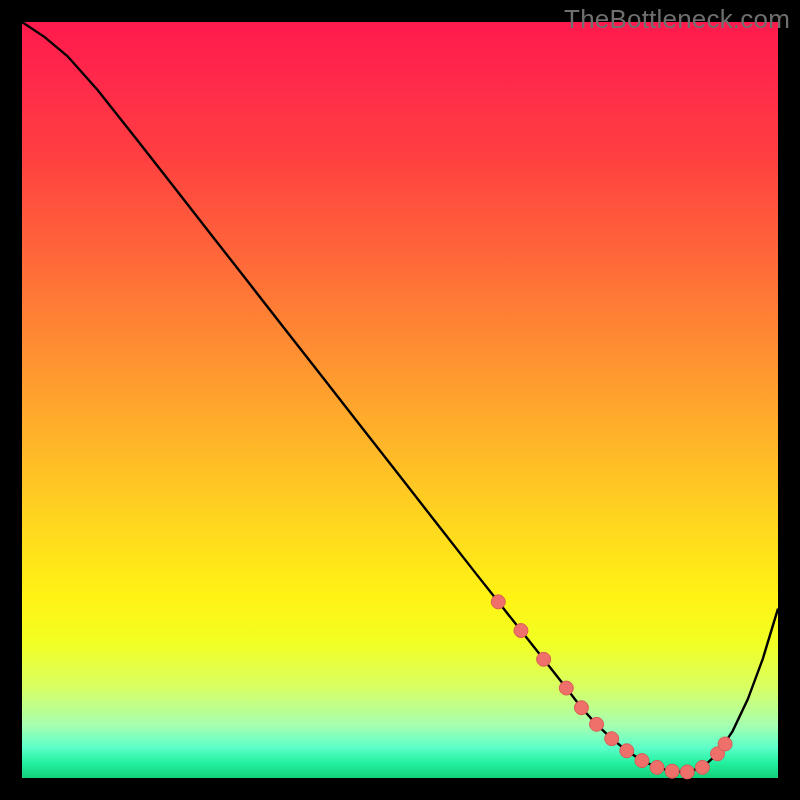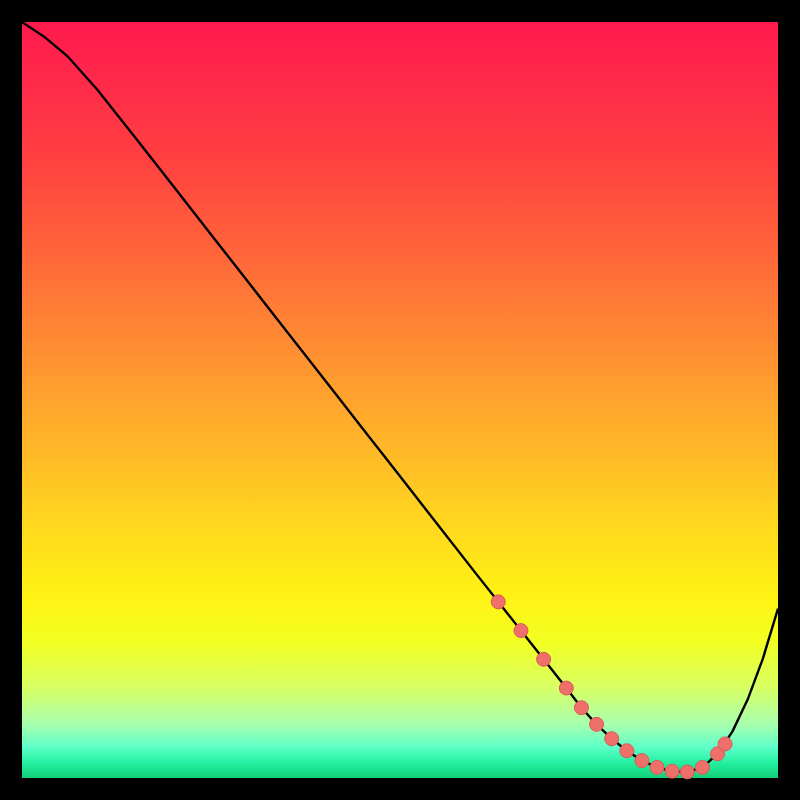--- a/index.html
+++ b/index.html
@@ -79,13 +79,14 @@
           <circle cx="619.92" cy="738.61" r="7" fill="#ef6f6a" stroke="#d95a56" stroke-width="1"></circle>
           <circle cx="635.04" cy="745.42" r="7" fill="#ef6f6a" stroke="#d95a56" stroke-width="1"></circle>
           <circle cx="650.16" cy="749.20" r="7" fill="#ef6f6a" stroke="#d95a56" stroke-width="1"></circle>
           <circle cx="665.28" cy="749.95" r="7" fill="#ef6f6a" stroke="#d95a56" stroke-width="1"></circle>
           <circle cx="680.40" cy="745.42" r="7" fill="#ef6f6a" stroke="#d95a56" stroke-width="1"></circle>
           <circle cx="695.52" cy="731.81" r="7" fill="#ef6f6a" stroke="#d95a56" stroke-width="1"></circle>
           <circle cx="703.08" cy="721.98" r="7" fill="#ef6f6a" stroke="#d95a56" stroke-width="1"></circle>
         </g>
     </svg>
   </div>
+  <div class="watermark">TheBottleneck.com</div>
 </div>
 
 </body></html>

